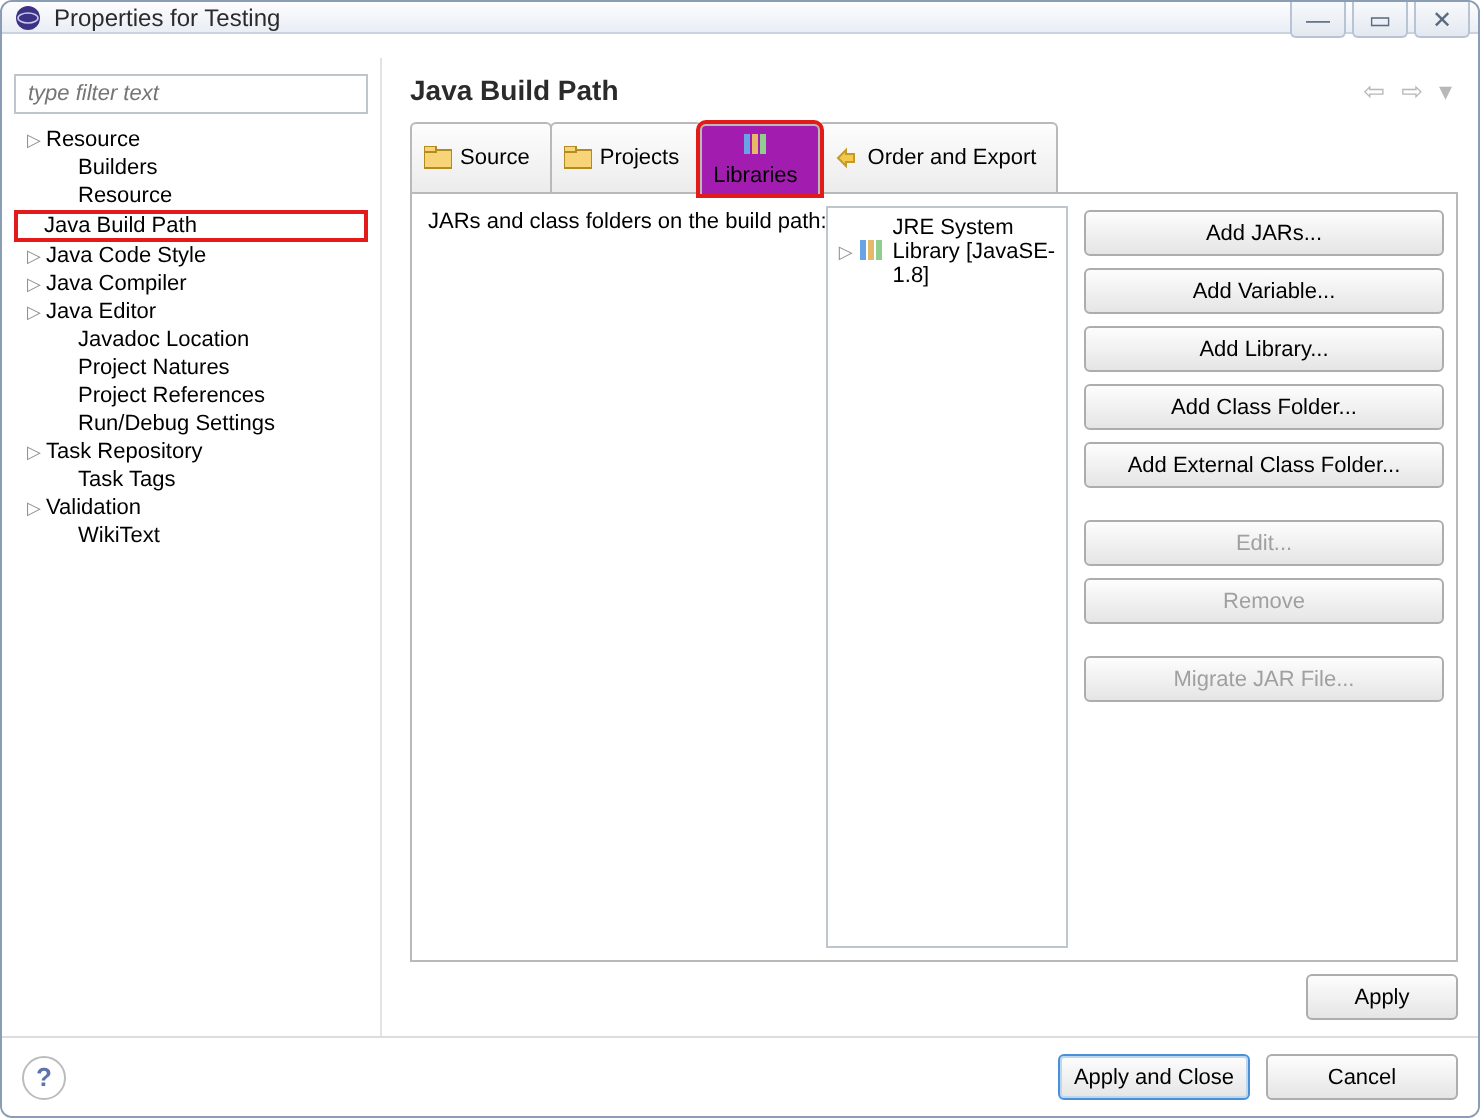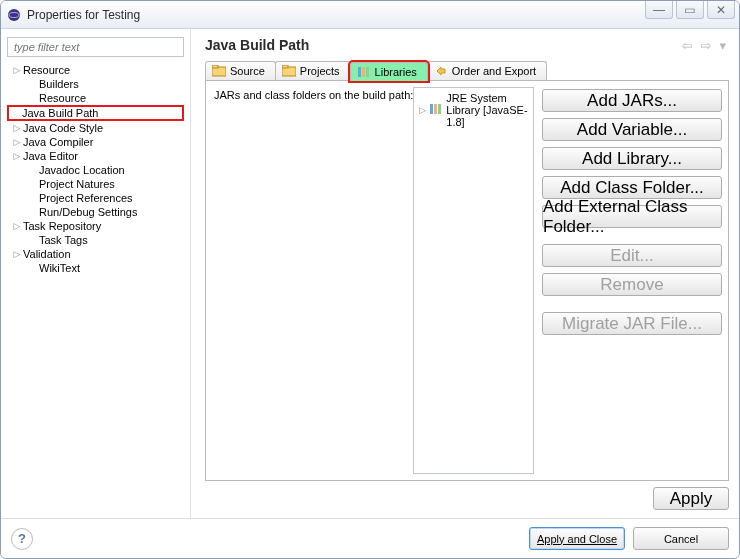--- a/index.html
+++ b/index.html
@@ -9,21 +9,21 @@
     font-size: 11px;
     background: #fff;
     width: 740px;
     height: 559px;
     overflow: hidden;
     border: 1px solid #8a9db5;
     border-radius: 6px;
     position: relative;
   }
   .titlebar {
-    height: 28px;
+    height: 16px;
     background: linear-gradient(#fdfdfe, #e9eef5);
     border-bottom: 1px solid #c9d2de;
     display: flex;
     align-items: center;
     padding: 0 6px;
     position: relative;
   }
   .titlebar-icon svg { display:block; }
   .titlebar-title { margin-left: 6px; color: #2b2b2b; font-size: 12px; }
   .win-controls { position:absolute; right:4px; top:0; display:flex; gap:3px;}
@@ -94,23 +94,24 @@
     background: linear-gradient(#fdfdfd,#ececec);
     border: 1px solid #b9b9b9;
     border-bottom: none;
     margin-right: -1px;
     border-radius: 3px 3px 0 0;
     cursor: default;
     gap:4px;
     text-align:center;
   }
   .tab.active {
-    background: #86efac;
+    background: #a21caf;
     position: relative;
     top: 1px;
+    flex-direction: column;
   }
   .tab.highlight {
     outline: 2.5px solid #e21a1a;
     outline-offset: 0;
     z-index:2;
   }
   .tab-icon svg { display:block; }
   .below-tabs {
     border: 1px solid #b9b9b9; border-top:none;
     padding: 6px;
@@ -127,21 +128,21 @@
     overflow:auto;
   }
   .tree-row { display:flex; align-items:center; gap:3px; padding:1px 2px;}
   .tree-arrow { color:#8f8f8f; font-size:9px; width:11px;}
   .btn-col { width:180px; display:flex; flex-direction:column; gap:6px; padding-top:2px;}
   .btn {
     height: 23px;
     background: linear-gradient(#fdfdfd,#e5e5e5);
     border: 1px solid #adadad;
     border-radius: 3px;
-    font-size: 17px;
+    font-size: 11px;
     cursor: default;
     display:flex; align-items:center; justify-content:center;
   }
   .btn.disabled { color:#a0a0a0; }
   .btn.highlight {
     outline: 2.5px solid #e21a1a;
     outline-offset: 1px;
   }
   .gap-top { margin-top: 10px; }
   .apply-row { display:flex; justify-content:flex-end; padding:6px 0 0 0;}
@@ -159,21 +160,21 @@
   .footer-btn {
     height: 23px; min-width: 96px;
     background: linear-gradient(#fdfdfd,#e5e5e5);
     border: 1px solid #adadad;
     border-radius: 3px;
     font-size: 11px;
     margin-left: 8px;
     display:flex; align-items:center; justify-content:center;
     cursor: default;
   }
-  .footer-btn.primary { border:1px solid #4a90d9; box-shadow: 0 0 0 1px #bcd7f0 inset; text-decoration: underline;}
+  .footer-btn.primary { border:1px solid #4a90d9; box-shadow: 0 0 0 1px #bcd7f0 inset;}
 </style>
 </head>
 <body>
 
 <div class="titlebar">
   <span class="titlebar-icon">
     <svg width="14" height="14" viewBox="0 0 14 14">
         <circle cx="7" cy="7" r="6" fill="#3b3285"></circle>
         <ellipse cx="7" cy="7" rx="5" ry="2.5" fill="none" stroke="#c7c7e8" stroke-width="0.8"></ellipse>
       </svg>

